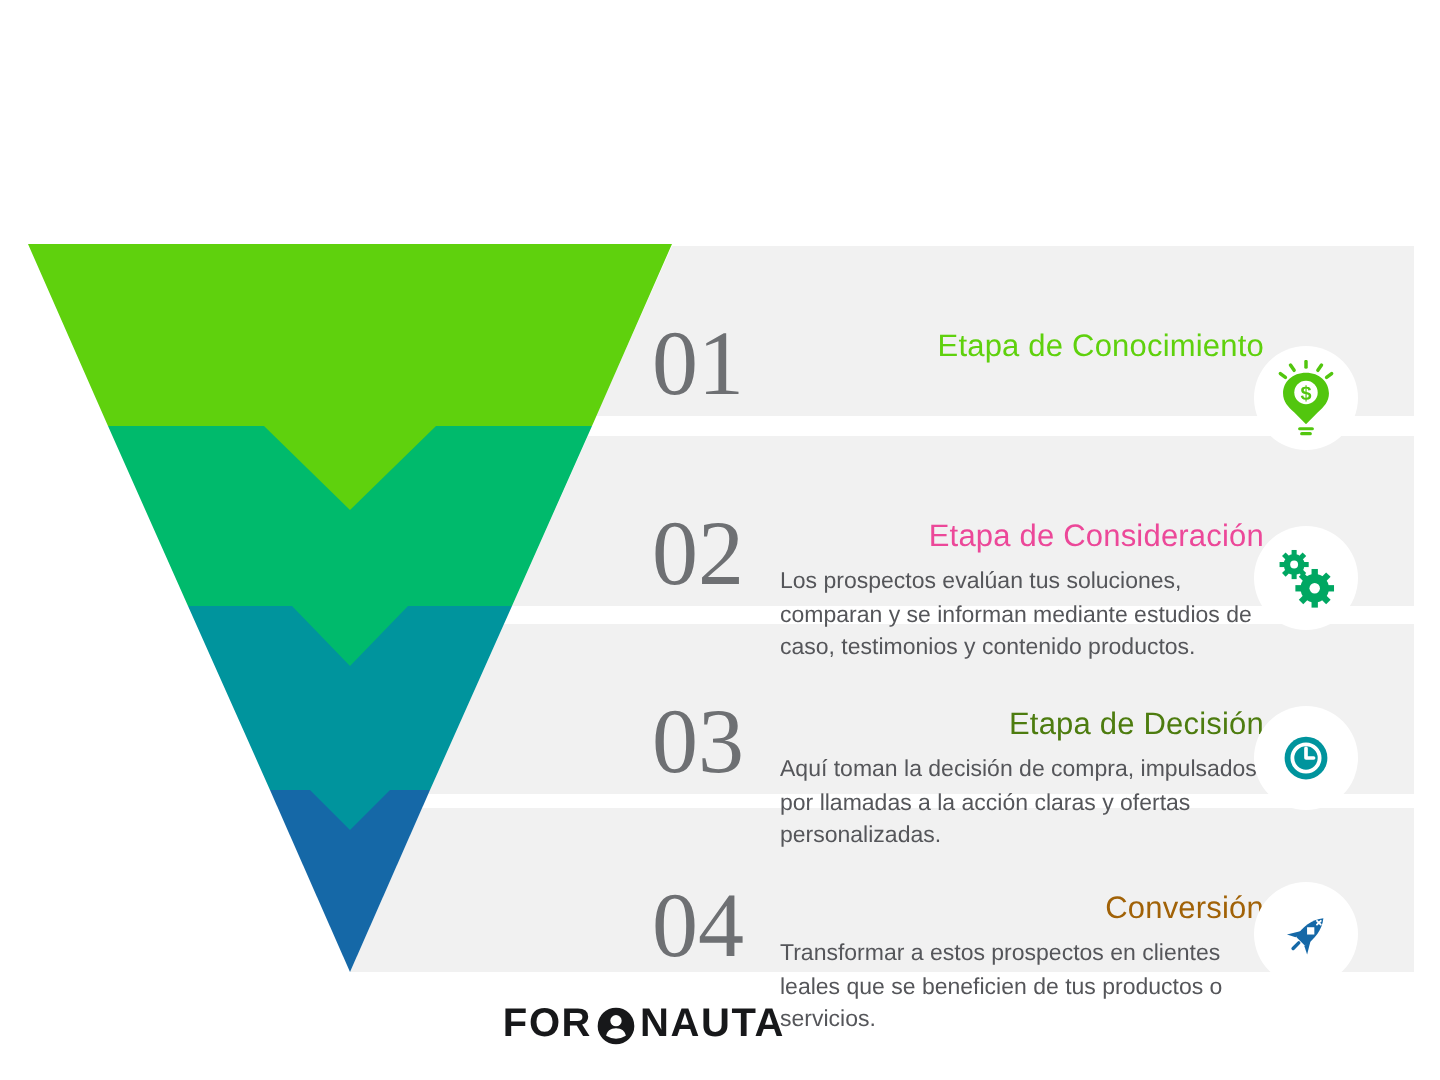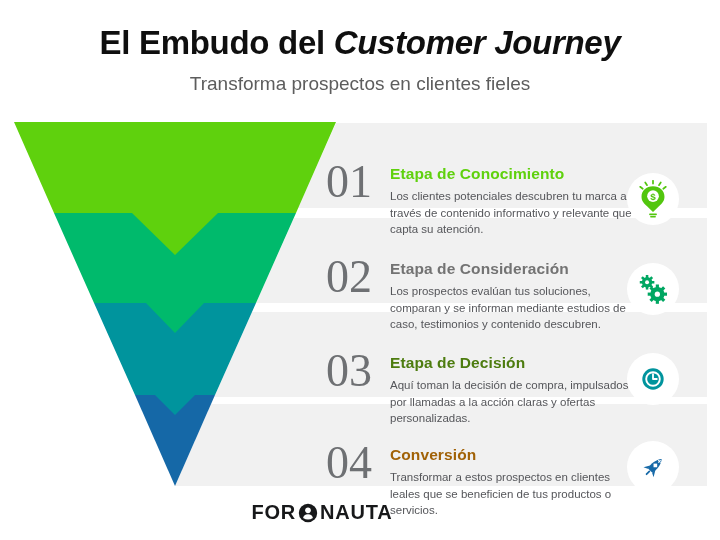--- a/index.html
+++ b/index.html
@@ -10,59 +10,54 @@
   .hdr h1{margin:24px 0 0;font-size:33px;line-height:1.15;font-weight:bold;color:#0f0f0f;letter-spacing:-.3px;}
   .hdr h1 em{font-style:italic;}
   .hdr p{margin:11px 0 0;font-size:19px;color:#5d5d5d;font-weight:400;}
   
   .art{position:absolute;top:0;left:0;z-index:1;pointer-events:none;}
   
   .row{position:absolute;left:293px;width:407px;z-index:2;margin-top:31px;}
   .num{position:absolute;left:33px;top:5px;font-family:"Liberation Serif",serif;
        font-size:46px;line-height:1;color:#6e7073;}
   .txt{position:absolute;left:97px;top:11px;width:242px;}
-  .txt h2{margin:0 0 5px;font-size:15.5px;font-weight:bold;letter-spacing:.1px;}
+  .txt h2{margin:0 0 5px;font-size:15.5px;font-weight:normal;letter-spacing:.1px;text-align:right;}
   .txt p{margin:0;font-size:11.5px;line-height:16.5px;color:#55565a;}
   .icon-circle{position:absolute;left:334px;width:52px;height:52px;border-radius:50%;
        background:#fff;display:flex;align-items:center;justify-content:center;}
   .ic{width:38px;height:38px;display:block;}
   
   .brand{position:absolute;top:501px;left:0;width:644px;display:flex;align-items:center;
          justify-content:center;gap:1px;z-index:3;font-weight:bold;font-size:20px;
          letter-spacing:.8px;color:#17181a;}
   .brand .mark{width:20px;height:20px;display:block;margin:0 1px;}
 </style>
 </head>
 <body>
 
 <div class="page">
 
-  <div class="hdr">
-    <h1><span>El Embudo del </span><em>Customer Journey</em></h1>
-    <p>Transforma prospectos en clientes fieles</p>
-  </div>
 
   <svg class="art" width="720" height="540" viewBox="0 0 720 540">
 
     <polygon points="336,123 707,123 707,208 298,208" fill="#f1f1f1"></polygon>
     <polygon points="294,218 707,218 707,303 256,303" fill="#f1f1f1"></polygon>
     <polygon points="252,312 707,312 707,397 214,397" fill="#f1f1f1"></polygon>
     <polygon points="211,404 707,404 707,486 175,486" fill="#f1f1f1"></polygon>
 
     <polygon points="135,395 215,395 175,486" fill="#1568a7"></polygon>
     <polygon points="94,303 256,303 215,395 195,395 175,415 155,395 135,395" fill="#00949d"></polygon>
     <polygon points="54,213 296,213 256,303 204,303 175,333 146,303 94,303" fill="#00ba6c"></polygon>
     <polygon points="14,122 336,122 296,213 218,213 175,255 132,213 54,213" fill="#5fd10d"></polygon>
   </svg>
 
   <section class="row" style="top:123px;height:85px;">
     <div class="num">01</div>
     <div class="txt">
       <h2 style="color: rgb(95, 209, 13);">Etapa de Conocimiento</h2>
-      <p>Los clientes potenciales descubren tu marca a través de contenido informativo y relevante que capta su atención.</p>
     </div>
     <div class="icon-circle" style="top:19px;">
       <svg class="ic" viewBox="0 0 48 48" style="color: rgb(82, 198, 14);">
         <g stroke="currentColor" stroke-width="2.2" stroke-linecap="round">
           <line x1="24" y1="4.5" x2="24" y2="1"></line>
           <line x1="16.5" y1="6.5" x2="14.2" y2="3.2"></line>
           <line x1="31.5" y1="6.5" x2="33.8" y2="3.2"></line>
           <line x1="11" y1="11" x2="7.8" y2="8.6"></line>
           <line x1="37" y1="11" x2="40.2" y2="8.6"></line>
         </g>
@@ -73,22 +68,22 @@
           <line x1="20" y1="43.4" x2="28" y2="43.4"></line>
           <line x1="21.3" y1="46.5" x2="26.7" y2="46.5"></line>
         </g>
       </svg>
     </div>
   </section>
 
   <section class="row" style="top:218px;height:75px;">
     <div class="num">02</div>
     <div class="txt">
-      <h2 style="color: #737373;">Etapa de Consideración</h2>
-      <p>Los prospectos evalúan tus soluciones, comparan y se informan mediante estudios de caso, testimonios y contenido descubren.</p>
+      <h2 style="color: #ec4899;">Etapa de Consideración</h2>
+      <p>Los prospectos evalúan tus soluciones, comparan y se informan mediante estudios de caso, testimonios y contenido productos.</p>
     </div>
     <div class="icon-circle" style="top:14px;">
       <svg class="ic" viewBox="0 0 48 48" style="color: rgb(0, 167, 98);">
         <g transform="translate(16.5,15.5)" fill="currentColor">
           <rect x="-1.6" y="-9.2" width="3.2" height="18.4"></rect>
           <rect x="-1.6" y="-9.2" width="3.2" height="18.4" transform="rotate(45)"></rect>
           <rect x="-1.6" y="-9.2" width="3.2" height="18.4" transform="rotate(90)"></rect>
           <rect x="-1.6" y="-9.2" width="3.2" height="18.4" transform="rotate(135)"></rect>
           <circle r="6.6"></circle>
           <circle r="2.5" fill="#ffffff"></circle>

